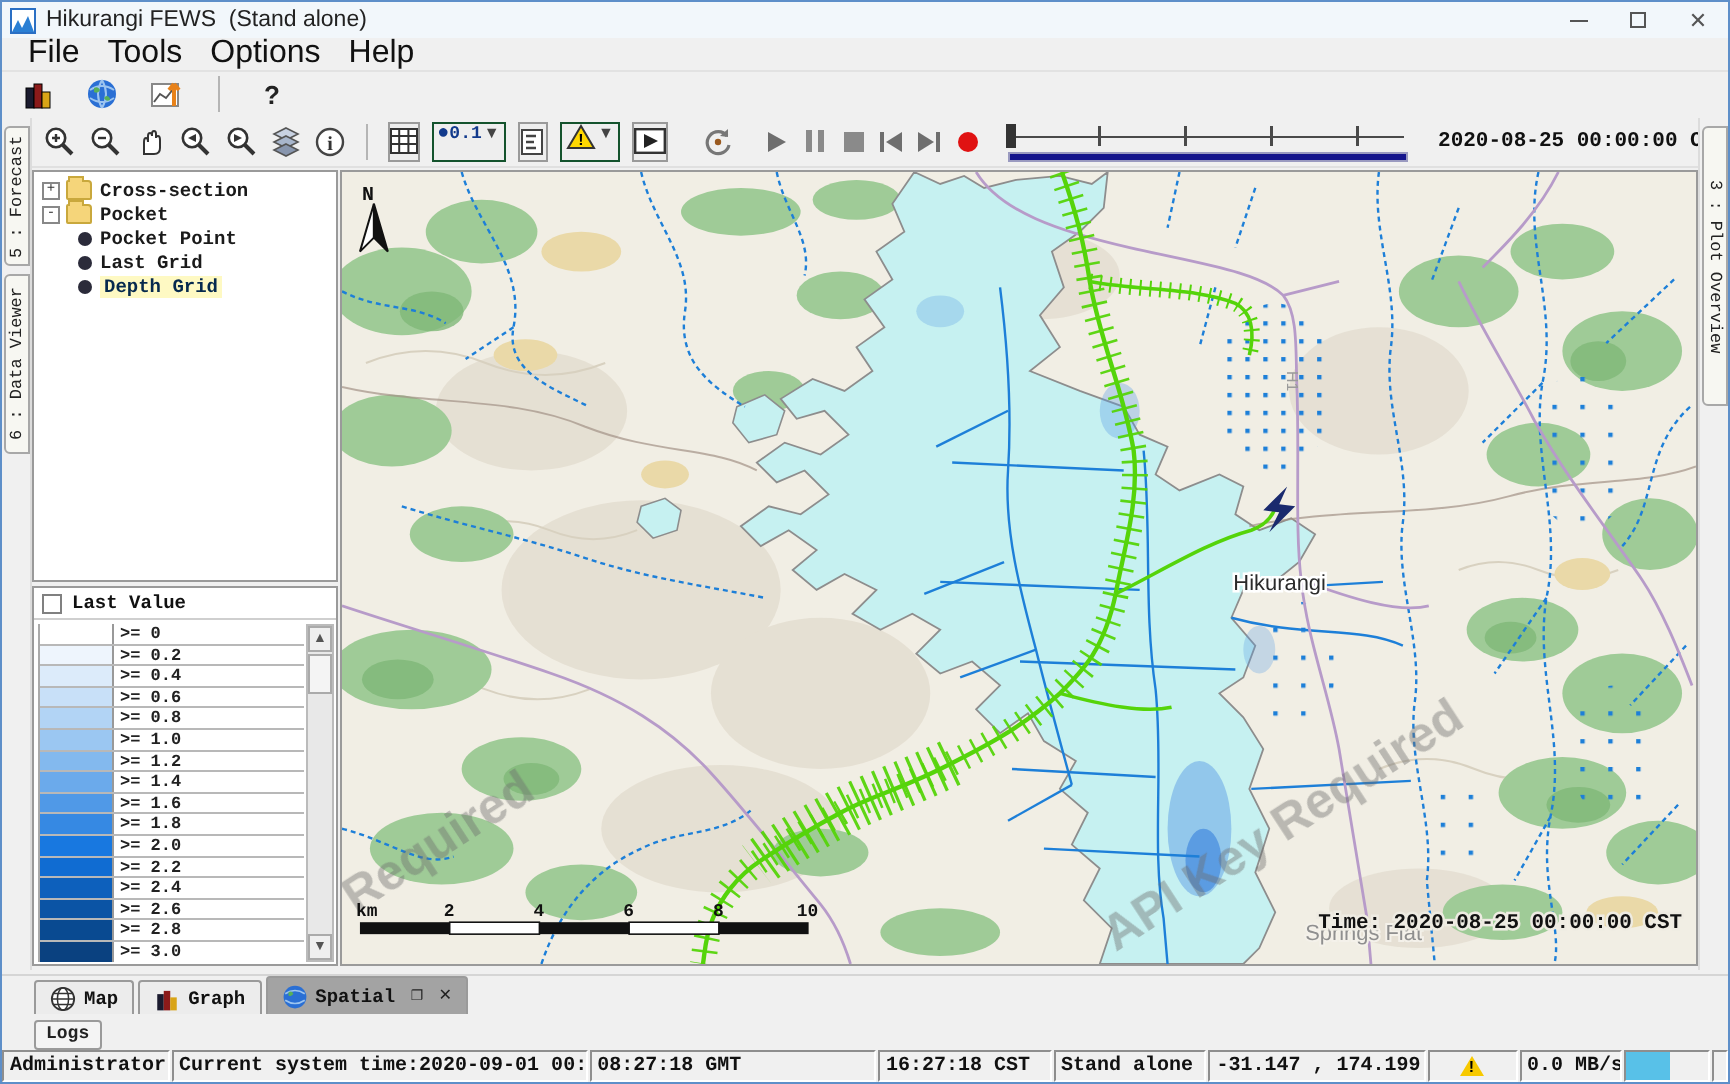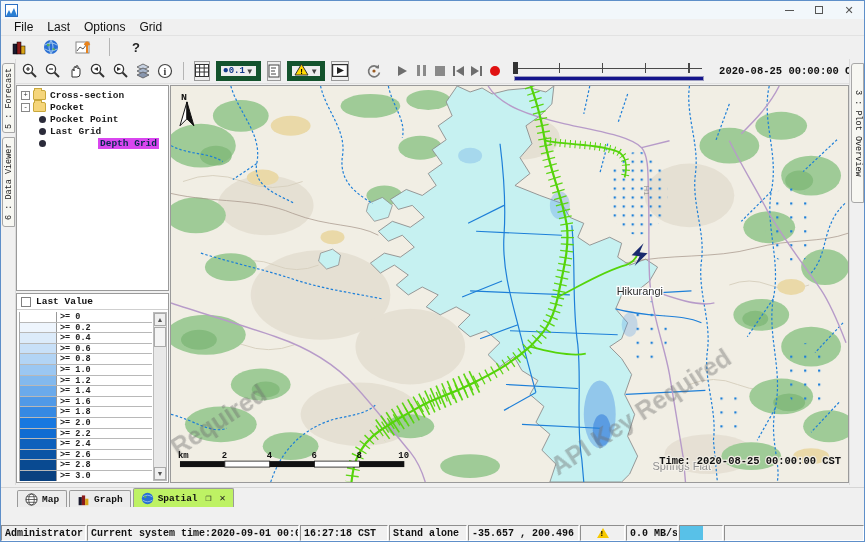--- a/index.html
+++ b/index.html
@@ -12,29 +12,29 @@
   .app-icon{width:13px;height:13px;border:1px solid #2a6fc4;background:#fff;display:inline-flex;align-items:flex-end;justify-content:center;margin-right:5px;}
   .app-icon svg{display:block}
   .title-text{font-size:11.5px;color:#222;white-space:pre;}
   .win-controls{margin-left:auto;display:flex;height:100%;}
   .win-btn{width:30px;height:100%;display:flex;align-items:center;justify-content:center;color:#555;font-size:11px;}
   .win-btn .box{width:8px;height:8px;border:1px solid #555;}
   .win-btn .line{width:9px;height:1px;background:#555;}
 
   
   .menubar{position:absolute;left:0;top:18px;right:0;height:17px;background:#f0f0f0;display:flex;align-items:center;padding-left:6px;border-bottom:1px solid #e2e2e2;}
-  .menu-item{font-size:12px;color:#111;padding:0 7px;}
+  .menu-item{font-size:16px;color:#111;padding:0 7px;}
 
   
   .tb1{position:absolute;left:0;top:35px;right:0;height:22px;background:#f0f0f0;display:flex;align-items:center;padding-left:8px;gap:12px;}
   .tb2{position:absolute;left:0;top:57px;right:0;height:26px;background:#f0f0f0;display:flex;align-items:center;padding-left:20px;gap:6px;border-bottom:1px solid #e0e0e0;}
   .tbtn{display:flex;align-items:center;justify-content:center;width:20px;height:20px;}
   .tbtn.boxed{border:1px solid #9a9a9a;background:#eee;width:22px;}
   .tsep{width:1px;height:18px;background:#b5b5b5;margin:0 4px;}
-  .combo{display:flex;align-items:flex-end;border:5px solid #14532d;background:#eee;height:20px;padding:0 2px;gap:1px;}
+  .combo{display:flex;align-items:flex-start;border:1px solid #14532d;background:#eee;height:20px;padding:0 2px;gap:1px;}
   .combo .caret{font-size:8px;color:#444;}
   .dot01{font-family:"Liberation Mono",monospace;font-size:9px;font-weight:bold;color:#123a8c;}
   .dot01 .dot{color:#123a8c;font-size:10px;}
   .i-play{width:0;height:0;border-left:9px solid #6e6e6e;border-top:5.5px solid transparent;border-bottom:5.5px solid transparent;}
   .i-pause{display:flex;gap:3px;}
   .i-pause i{display:block;width:3px;height:11px;background:#8a8a8a;}
   .i-stop{width:10px;height:10px;background:#8a8a8a;}
   .i-skip{display:flex;align-items:center;gap:1px;}
   .i-skip .bar{width:2px;height:10px;background:#6e6e6e;}
   .i-skip .tri-l{width:0;height:0;border-right:8px solid #6e6e6e;border-top:5px solid transparent;border-bottom:5px solid transparent;}
@@ -59,21 +59,21 @@
   .vtab.r{writing-mode:vertical-rl;}
 
   
   .tree-panel{position:absolute;left:15px;top:84px;width:153px;height:206px;background:#fff;border:1px solid #9a9a9a;padding:3px 2px;overflow:hidden;}
   .trow{display:flex;align-items:center;height:12px;font-family:"Liberation Mono",monospace;font-size:9.5px;font-weight:bold;color:#1a1a1a;white-space:nowrap;}
   .texp{width:9px;height:9px;border:1px solid #888;background:#fff;font:7px/7px "Liberation Mono",monospace;text-align:center;color:#333;margin:0 3px 0 2px;flex:none;}
   .tfold{width:13px;height:10px;background:#f5d57a;border:1px solid #c9a83c;border-radius:1px 2px 1px 1px;position:relative;margin-right:4px;flex:none;}
   .tfold:before{content:"";position:absolute;left:0;top:-3px;width:6px;height:2px;background:#f5d57a;border:1px solid #c9a83c;border-bottom:none;}
   .tdot{width:7px;height:7px;border-radius:50%;background:#2b2b3a;margin:0 4px 0 0;flex:none;}
   .tindent{width:20px;flex:none;}
-  .tlabel.sel{background:#d946ef;color:#06294e;padding:0 2px;margin-left:48px;}
+  .tlabel.sel{background:#fef9c3;color:#06294e;padding:0 2px;}
 
   .legend-panel{position:absolute;left:15px;top:292px;width:153px;height:190px;background:#fff;border:1px solid #9a9a9a;overflow:hidden;}
   .lv-row{display:flex;align-items:center;height:16px;padding-left:4px;border-bottom:1px solid #cfcfcf;}
   .checkbox{width:10px;height:10px;border:1px solid #808080;background:#fff;margin-right:5px;flex:none;}
   .lv-label{font-family:"Liberation Mono",monospace;font-size:9.5px;font-weight:bold;color:#111;}
   .legend-table{position:absolute;left:2px;top:18px;right:16px;bottom:1px;border-left:1px solid #aaa;overflow:hidden;}
   .leg-row{display:flex;height:10.6px;border-bottom:1px solid #b8b8b8;}
   .leg-sw{width:37px;flex:none;border-right:1px solid #999;}
   .leg-lab{flex:1;font-family:"Liberation Mono",monospace;font-size:8.5px;font-weight:bold;color:#222;padding-left:3px;line-height:10px;background:#fff;}
   .vscroll{position:absolute;top:18px;right:1px;bottom:1px;width:14px;background:#e8e8e8;border:1px solid #bbb;}
@@ -83,21 +83,21 @@
   .sthumb{position:absolute;left:0;right:0;top:14px;height:20px;background:#f4f4f4;border:1px solid #aaa;}
 
   
   .map-area{position:absolute;left:169px;top:84px;width:679px;height:398px;background:#f2efe7;border:1px solid #9a9a9a;overflow:hidden;}
   .map-area svg{display:block;width:100%;height:100%;}
 
   
   .bottom-tabs{position:absolute;left:0;right:0;top:486px;height:20px;background:#f0f0f0;display:flex;align-items:flex-end;padding-left:16px;gap:2px;border-top:1px solid #d5d5d5;}
   .btab{display:flex;align-items:center;gap:4px;height:17px;border:1px solid #9a9a9a;border-bottom:none;background:#ececec;padding:0 7px;border-radius:2px 2px 0 0;
         font-family:"Liberation Mono",monospace;font-size:9.5px;font-weight:bold;color:#111;}
-  .btab.active{background:#bef264;height:19px;}
+  .btab.active{background:#a3a3a3;height:19px;}
   .btab .mini{font-size:10px;color:#222;margin-left:4px;}
   .logs-row{position:absolute;left:0;right:0;top:506px;height:20px;background:#f0f0f0;display:flex;align-items:center;padding-left:16px;}
   .logs-btn{height:15px;border:1px solid #9a9a9a;background:#f4f4f4;font-family:"Liberation Mono",monospace;font-size:9px;font-weight:bold;color:#222;padding:0 5px;line-height:13px;border-radius:2px;}
 
   
   .statusbar{position:absolute;left:0;right:0;bottom:0;height:16px;background:#f0f0f0;display:flex;align-items:stretch;}
   .scell{border:1px solid;border-color:#8e8e8e #ffffff #ffffff #8e8e8e;background:#f0f0f0;margin-right:1px;
          font-family:"Liberation Mono",monospace;font-size:10px;font-weight:bold;color:#111;
          display:flex;align-items:center;padding:0 3px;white-space:nowrap;overflow:hidden;position:relative;}
   .mem-fill{position:absolute;left:0;top:0;bottom:0;width:55%;background:#58c1e8;}
@@ -109,36 +109,37 @@
 <body>
 
 <div class="window">
 
   <div class="titlebar">
     <span class="app-icon">
       <svg width="11" height="9" viewBox="0 0 11 9">
           <path d="M0,9 L3,3 L5,7 L8,1 L11,9 Z" fill="#2a7fd4"></path>
         </svg>
     </span>
+    <span class="title-text">Hikurangi FEWS  (Stand alone)</span>
     <div class="win-controls">
       <span class="win-btn">
           <span class="line"></span>
         </span>
       <span class="win-btn">
           <span class="box"></span>
         </span>
       <span class="win-btn">✕</span>
     </div>
   </div>
 
   <div class="menubar">
     <span class="menu-item">File</span>
-    <span class="menu-item">Last</span>
+    <span class="menu-item">Tools</span>
     <span class="menu-item">Options</span>
-    <span class="menu-item">Grid</span>
+    <span class="menu-item">Help</span>
   </div>
 
   <div class="tb1">
     <span class="tbtn">
       <svg width="16" height="16" viewBox="0 0 16 16">
         <rect x="2" y="5" width="4" height="10" fill="#1a1a2e" stroke="#000" stroke-width="0.5"></rect>
         <rect x="6" y="3" width="4" height="12" fill="#8b1a1a" stroke="#000" stroke-width="0.5"></rect>
         <rect x="10" y="7" width="4" height="8" fill="#d9a417" stroke="#000" stroke-width="0.5"></rect>
       </svg>
     </span>
@@ -613,27 +614,31 @@
           <circle cx="8" cy="8" r="7" fill="#2a6fd4"></circle>
           <path d="M2,6 Q8,2 14,6 M2,10 Q8,14 14,10" stroke="#9cc4ef" stroke-width="1" fill="none"></path>
           <path d="M4,5 q2,-1 3,1 q-1,2 -3,1 Z" fill="#58b058"></path>
         </svg>
       <span>Spatial</span>
       <span class="mini">❐</span>
       <span class="mini">✕</span>
     </div>
   </div>
 
+  <div class="logs-row">
+    <button class="logs-btn">Logs</button>
+  </div>
 
   <div class="statusbar">
     <div class="scell" style="width:85px">Administrator</div>
     <div class="scell" style="width:212px">Current system time:2020-09-01 00:00 CST</div>
+    <div class="scell" style="width:146px">08:27:18 GMT</div>
     <div class="scell" style="width:88px">16:27:18 CST</div>
     <div class="scell" style="width:78px">Stand alone</div>
-    <div class="scell" style="width:111px">-35.657 , 200.496</div>
+    <div class="scell" style="width:111px">-31.147 , 174.199</div>
     <div class="scell" style="width:45px;justify-content:center">
         <span class="warn-tri"></span>
       </div>
     <div class="scell" style="width:52px">0.0 MB/s</div>
     <div class="scell" style="width:44px">
       <span class="mem-fill"></span>
       <span class="mem-text">2.5 GB</span>
     </div>
     <div class="scell" style="flex:1;margin-right:0"></div>
   </div>

